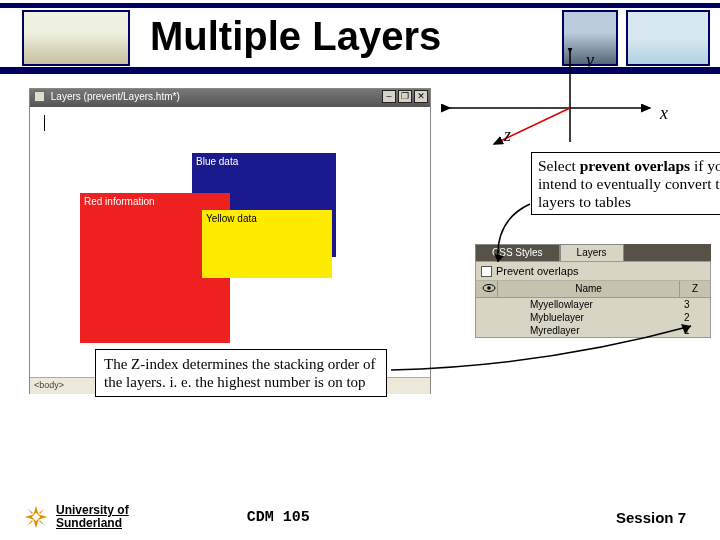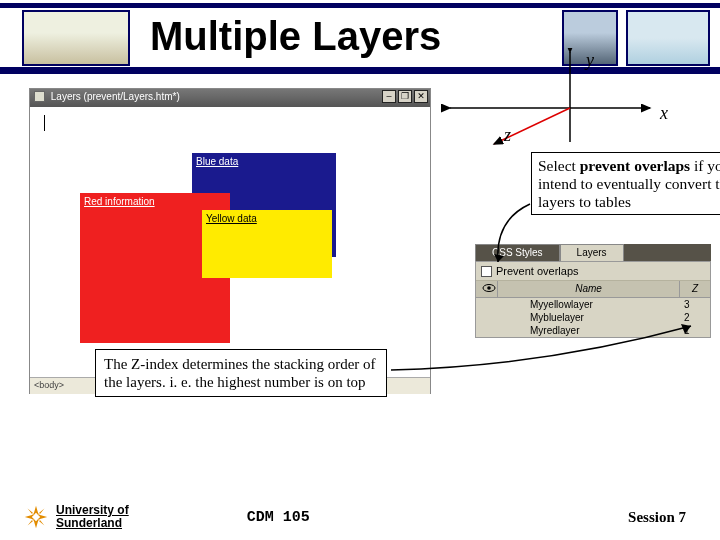--- a/index.html
+++ b/index.html
@@ -16,51 +16,51 @@
   .axis-x { position: absolute; left: 660px; top: 103px; font-style: italic; font-size: 18px; }
   .axis-z { position: absolute; left: 504px; top: 125px; font-style: italic; font-size: 18px; }
   svg.axes { position: absolute; left: 440px; top: 48px; }
   .appwin { position: absolute; left: 29px; top: 88px; width: 402px; height: 306px; background: #fff; border: 1px solid #888; }
   .appwin .tb { height: 18px; background: linear-gradient(#777, #555); color: #fff; font-family: Tahoma, sans-serif; font-size: 10px; padding: 2px 4px; position: relative; }
   .appwin .tb .doc-icon { display: inline-block; width: 11px; height: 11px; background: #dedecf; border: 1px solid #666; margin-right: 3px; vertical-align: -2px; }
   .wbtns { position: absolute; right: 2px; top: 1px; display: flex; gap: 2px; }
   .wbtn { width: 14px; height: 13px; background: #d7d3c7; border: 1px solid #222; font-size: 9px; line-height: 11px; text-align: center; font-family: Arial; color: #000; }
   .canvas { position: relative; height: 270px; background: #fff; }
   .cursor { position: absolute; left: 14px; top: 8px; width: 1px; height: 16px; background: #000; }
-  .layer { position: absolute; font-family: Arial, sans-serif; font-size: 10px; padding: 3px 4px; text-decoration: underline; }
+  .layer { position: absolute; font-family: Arial, sans-serif; font-size: 10px; padding: 3px 4px; }
   .blue { left: 162px; top: 46px; width: 144px; height: 104px; background: #1a1a8e; color: #fff; }
   .red { left: 50px; top: 86px; width: 150px; height: 150px; background: #ef2020; color: #fff; }
   .yellow { left: 172px; top: 103px; width: 130px; height: 68px; background: #ffeb00; color: #000; }
   .statusbar { height: 17px; border-top: 1px solid #aaa; background: #ece9da; font-family: Tahoma, sans-serif; font-size: 9px; padding: 2px 4px; color: #444; }
   .tip1 { position: absolute; left: 494px; top: 152px; width: 222px; border: 1px solid #000; padding: 4px 6px; font-size: 15.5px; line-height: 1.15; background: #fff; margin-left: 37px; }
   .tip1 b { font-weight: bold; }
   .panel { position: absolute; left: 475px; top: 244px; width: 236px; font-family: Tahoma, Arial, sans-serif; font-size: 11px; color: #000; }
   .panel .tabs { display: flex; background: #565248; height: 17px; }
   .panel .tab { padding: 2px 16px; border: 1px solid #888; border-bottom: none; background: #565248; color: #fff; font-size: 10px; }
   .panel .tab.active { background: #d8d5c5; color: #000; }
   .panel .body { background: #d8d5c5; border: 1px solid #999; }
   .panel .row1 { padding: 3px 5px; border-bottom: 1px solid #b5b29e; display: flex; align-items: center; gap: 4px; }
   .panel .row1 .chk { width: 11px; height: 11px; border: 1px solid #555; background: #fff; }
   .panel .hdr { display: flex; background: #c5c2b0; border-bottom: 1px solid #999; }
-  .panel .hdr .h { padding: 2px 6px; border-right: 1px solid #999; font-size: 10px; font-style: italic; }
+  .panel .hdr .h { padding: 2px 6px; border-right: 1px solid #999; font-size: 10px; }
   .panel .hdr .h.eye { width: 22px; text-align: center; }
   .panel .hdr .h.name { flex: 1; text-align: center; }
   .panel .hdr .h.z { width: 30px; text-align: center; border-right: none; }
   .panel .rows .r { display: flex; padding: 1px 0; font-size: 10px; }
   .panel .rows .r .c1 { width: 22px; }
   .panel .rows .r .c2 { flex: 1; padding-left: 32px; }
   .panel .rows .r .c3 { width: 30px; padding-left: 4px; }
   .tip2 { position: absolute; left: 95px; top: 349px; width: 292px; border: 1px solid #000; padding: 5px 8px; font-size: 15px; line-height: 1.2; background: #fff; }
   svg.arrow { position: absolute; }
   .footer { position: absolute; left: 0; bottom: 0; width: 720px; height: 46px; display: flex; align-items: center; }
   .logo { width: 28px; height: 28px; margin: 0 6px 0 22px; position: relative; }
   .logo svg { width: 28px; height: 28px; }
   .uni { font-family: Arial, sans-serif; font-size: 12px; font-weight: bold; line-height: 1.05; text-decoration: underline; }
   .course { font-family: Liberation Mono, monospace; font-size: 15px; font-weight: bold; margin-left: 118px; }
-  .session { font-family: Liberation Serif, serif; font-size: 15px; font-weight: bold; margin-left: auto; margin-right: 34px; }
+  .session { font-family: Liberation Sans, sans-serif; font-size: 15px; font-weight: bold; margin-left: auto; margin-right: 34px; }
 </style>
 </head>
 <body>
 
 <div class="bar1"></div>
 <div class="bar2"></div>
 <div class="photo left"></div>
 <div class="photo mid"></div>
 <div class="photo right"></div>
 

